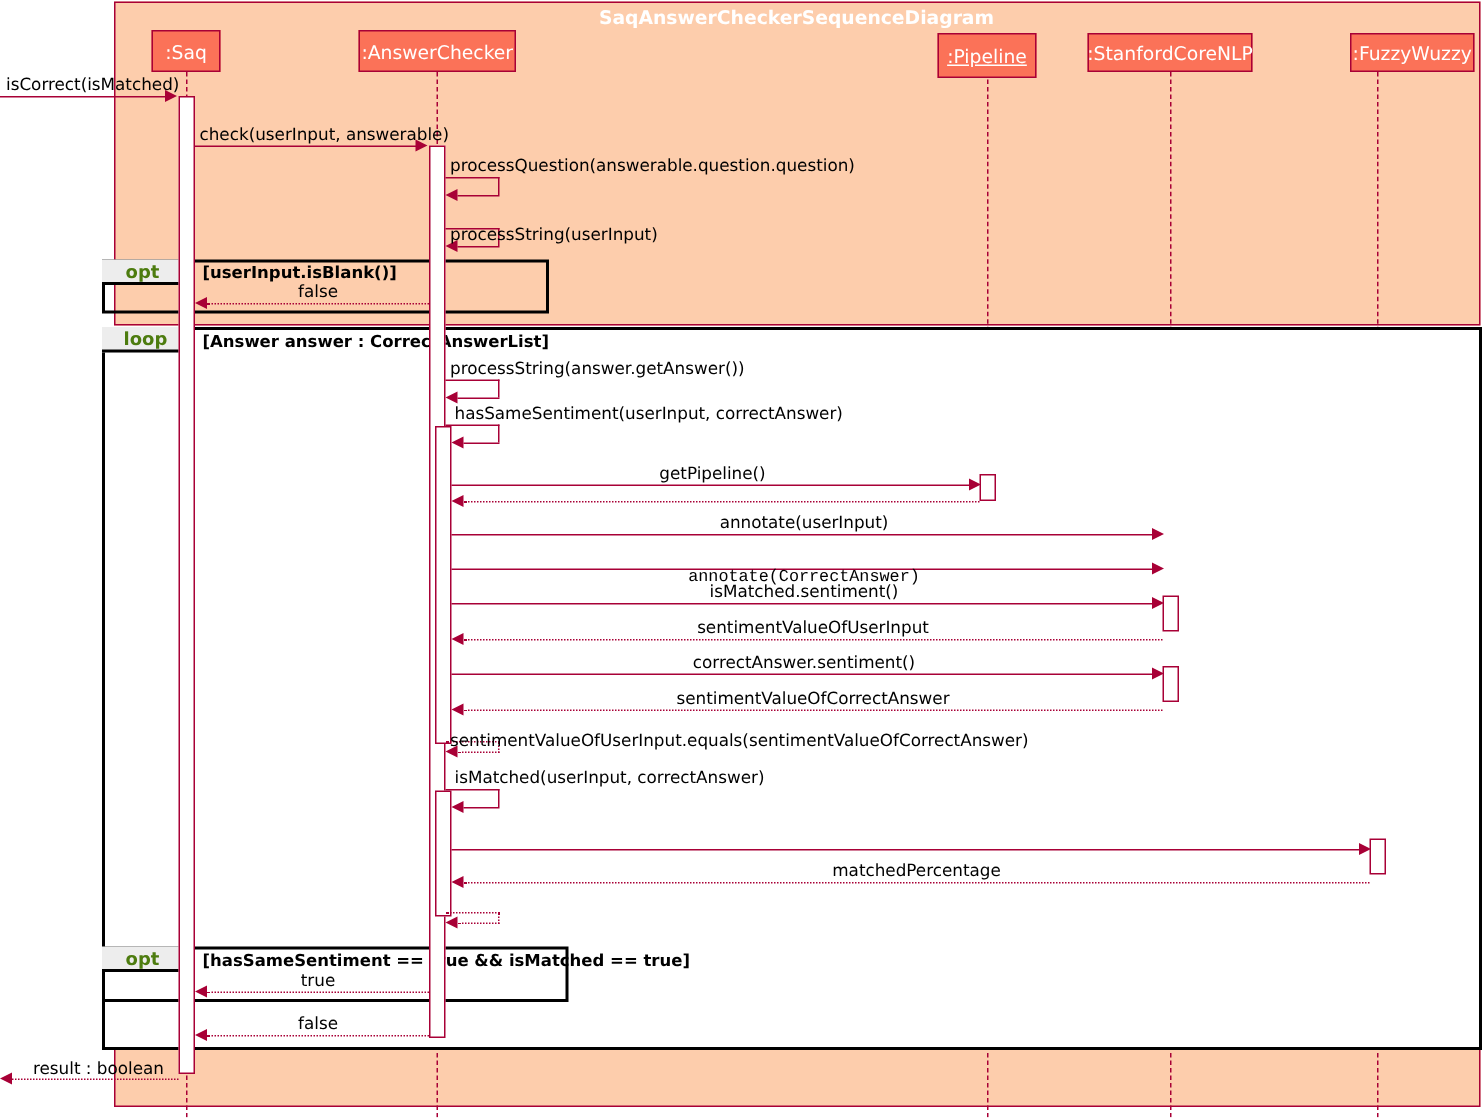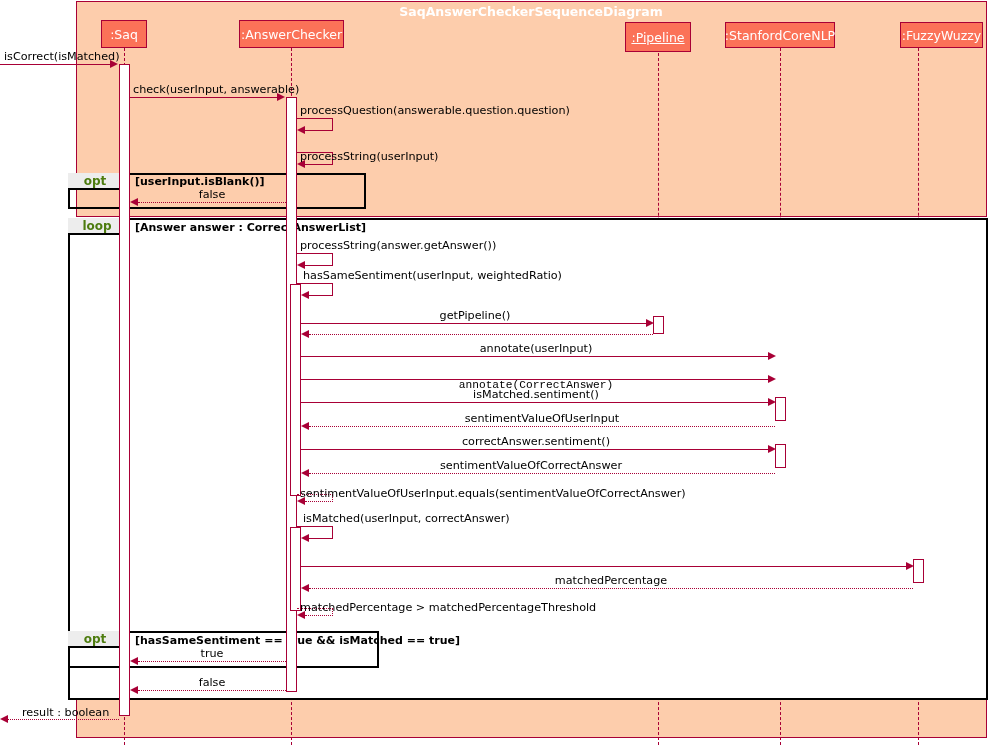--- a/index.html
+++ b/index.html
@@ -116,21 +116,21 @@
   <div class="msg-line" style="left:297px;top:253px;width:36px;"></div>
   <div class="vseg" style="left:332px;top:253px;height:12px;"></div>
   <div class="msg-line" style="left:305px;top:265px;width:28px;"></div>
   <div class="arrow-l" style="left:297px;top:260.5px;"></div>
   <div class="label" style="left:300px;top:239px;">processString(answer.getAnswer())</div>
 
   <div class="msg-line" style="left:297px;top:283px;width:36px;"></div>
   <div class="vseg" style="left:332px;top:283px;height:12px;"></div>
   <div class="msg-line" style="left:309px;top:295px;width:24px;"></div>
   <div class="arrow-l" style="left:301px;top:290.5px;"></div>
-  <div class="label" style="left:303px;top:269px;">hasSameSentiment(userInput, weightedRatio)</div>
+  <div class="label" style="left:303px;top:269px;">hasSameSentiment(userInput, correctAnswer)</div>
 
   <div class="msg-line" style="left:301px;top:323px;width:348px;"></div>
   <div class="arrow-r" style="left:646px;top:318.5px;"></div>
   <div class="label ctr" style="left:301px;top:309px;width:348px;">getPipeline()</div>
 
   <div class="msg-line dotted" style="left:309px;top:334px;width:344px;"></div>
   <div class="arrow-l" style="left:301px;top:329.5px;"></div>
 
   <div class="msg-line" style="left:301px;top:356px;width:470px;"></div>
   <div class="arrow-r" style="left:768px;top:351.5px;"></div>
@@ -147,21 +147,21 @@
   <div class="msg-line dotted" style="left:309px;top:426px;width:466px;"></div>
   <div class="arrow-l" style="left:301px;top:421.5px;"></div>
   <div class="label ctr" style="left:309px;top:412px;width:466px;">sentimentValueOfUserInput</div>
 
   <div class="msg-line" style="left:301px;top:449px;width:470px;"></div>
   <div class="arrow-r" style="left:768px;top:444.5px;"></div>
   <div class="label ctr" style="left:301px;top:435px;width:470px;">correctAnswer.sentiment()</div>
 
   <div class="msg-line dotted" style="left:309px;top:473px;width:466px;"></div>
   <div class="arrow-l" style="left:301px;top:468.5px;"></div>
-  <div class="label ctr" style="left:298px;top:459px;width:466px;">sentimentValueOfCorrectAnswer</div>
+  <div class="label ctr" style="left:309px;top:459px;width:466px;">sentimentValueOfCorrectAnswer</div>
 
   <div class="msg-line dotted" style="left:297px;top:494px;width:36px;"></div>
   <div class="vseg" style="left:332px;top:494px;height:8px;border-left-style:dotted;border-left-width:1.6px;"></div>
   <div class="msg-line dotted" style="left:305px;top:501px;width:28px;"></div>
   <div class="arrow-l" style="left:297px;top:496.5px;"></div>
   <div class="label" style="left:300px;top:487px;">sentimentValueOfUserInput.equals(sentimentValueOfCorrectAnswer)</div>
 
   <div class="msg-line" style="left:297px;top:526px;width:36px;"></div>
   <div class="vseg" style="left:332px;top:526px;height:12px;"></div>
   <div class="msg-line" style="left:309px;top:538px;width:24px;"></div>
@@ -172,21 +172,20 @@
   <div class="arrow-r" style="left:906px;top:561.5px;"></div>
 
   <div class="msg-line dotted" style="left:309px;top:588px;width:604px;"></div>
   <div class="arrow-l" style="left:301px;top:583.5px;"></div>
   <div class="label ctr" style="left:309px;top:574px;width:604px;">matchedPercentage</div>
 
   <div class="msg-line dotted" style="left:297px;top:608px;width:36px;"></div>
   <div class="vseg" style="left:332px;top:608px;height:8px;border-left-style:dotted;border-left-width:1.6px;"></div>
   <div class="msg-line dotted" style="left:305px;top:615px;width:28px;"></div>
   <div class="arrow-l" style="left:297px;top:610.5px;"></div>
-  <div class="label" style="left:300px;top:601px;">matchedPercentage &gt; matchedPercentageThreshold</div>
 
   <div class="msg-line dotted" style="left:138px;top:661px;width:148px;"></div>
   <div class="arrow-l" style="left:130px;top:656.5px;"></div>
   <div class="label ctr" style="left:138px;top:647px;width:148px;">true</div>
 
   <div class="msg-line dotted" style="left:138px;top:690px;width:148px;"></div>
   <div class="arrow-l" style="left:130px;top:685.5px;"></div>
   <div class="label ctr" style="left:138px;top:676px;width:148px;">false</div>
 
   <div class="msg-line dotted" style="left:8px;top:719px;width:111px;"></div>

